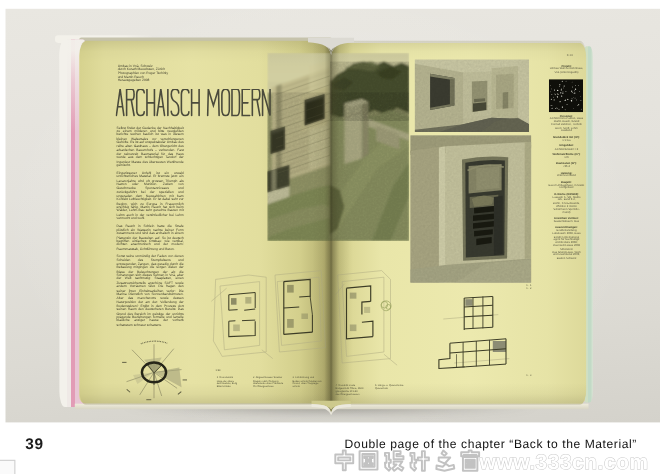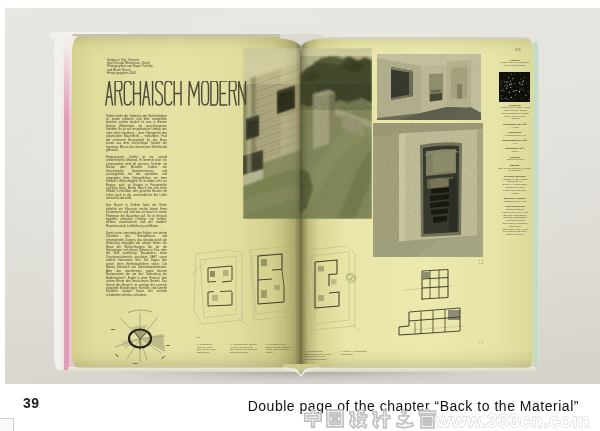--- a/index.html
+++ b/index.html
@@ -32,21 +32,21 @@
     background:linear-gradient(180deg,rgba(140,135,90,0.24) 0,rgba(140,135,90,0.05) 3%,rgba(0,0,0,0) 6%,rgba(0,0,0,0) 94%,rgba(120,115,75,0.08) 97%,rgba(120,115,75,0.26) 100%);
     pointer-events:none;z-index:30;}
   
   #fold{left:284px;top:38px;width:34px;height:330px;z-index:31;
     background:linear-gradient(90deg,rgba(90,88,50,0) 0%,rgba(90,88,50,0.10) 32%,rgba(70,68,38,0.38) 46%,rgba(50,48,26,0.50) 50%,rgba(70,68,38,0.34) 55%,rgba(90,88,50,0.08) 72%,rgba(90,88,50,0) 100%);}
   
   #botedge{left:68px;top:367px;width:467px;height:5px;background:linear-gradient(180deg,#efecdc,#d8d5c4);z-index:2;}
   .tl{display:block;}
   
   #num39{left:23px;top:395px;font-size:14px;font-weight:bold;color:#1c1c1c;letter-spacing:0.5px;text-align:center;}
-  #cap{left:0;top:398px;width:579px;text-align:right;font-size:14px;letter-spacing:0.52px;color:#121212;}
+  #cap{left:0;top:398px;width:579px;text-align:right;font-size:11px;letter-spacing:0.52px;color:#121212;}
   #cornerbox{left:-4px;top:418px;width:16px;height:16px;border:1px solid #cfcfcf;background:#fafafa;}
 </style>
 </head>
 <body>
 <div class="abs" id="photo"></div>
 <div class="abs" id="bshadow"></div>
 <div class="abs" id="headedge"></div>
 <div class="abs" id="headedge2"></div>
 <div class="abs" id="ledge"></div>
 <div class="abs" style="left:54px;top:36px;width:26px;height:120px;background:linear-gradient(180deg,rgba(243,241,235,0.95) 0 8%,rgba(243,241,235,0.55) 30%,rgba(243,241,235,0) 70%);border-radius:5px/14px;"></div>

